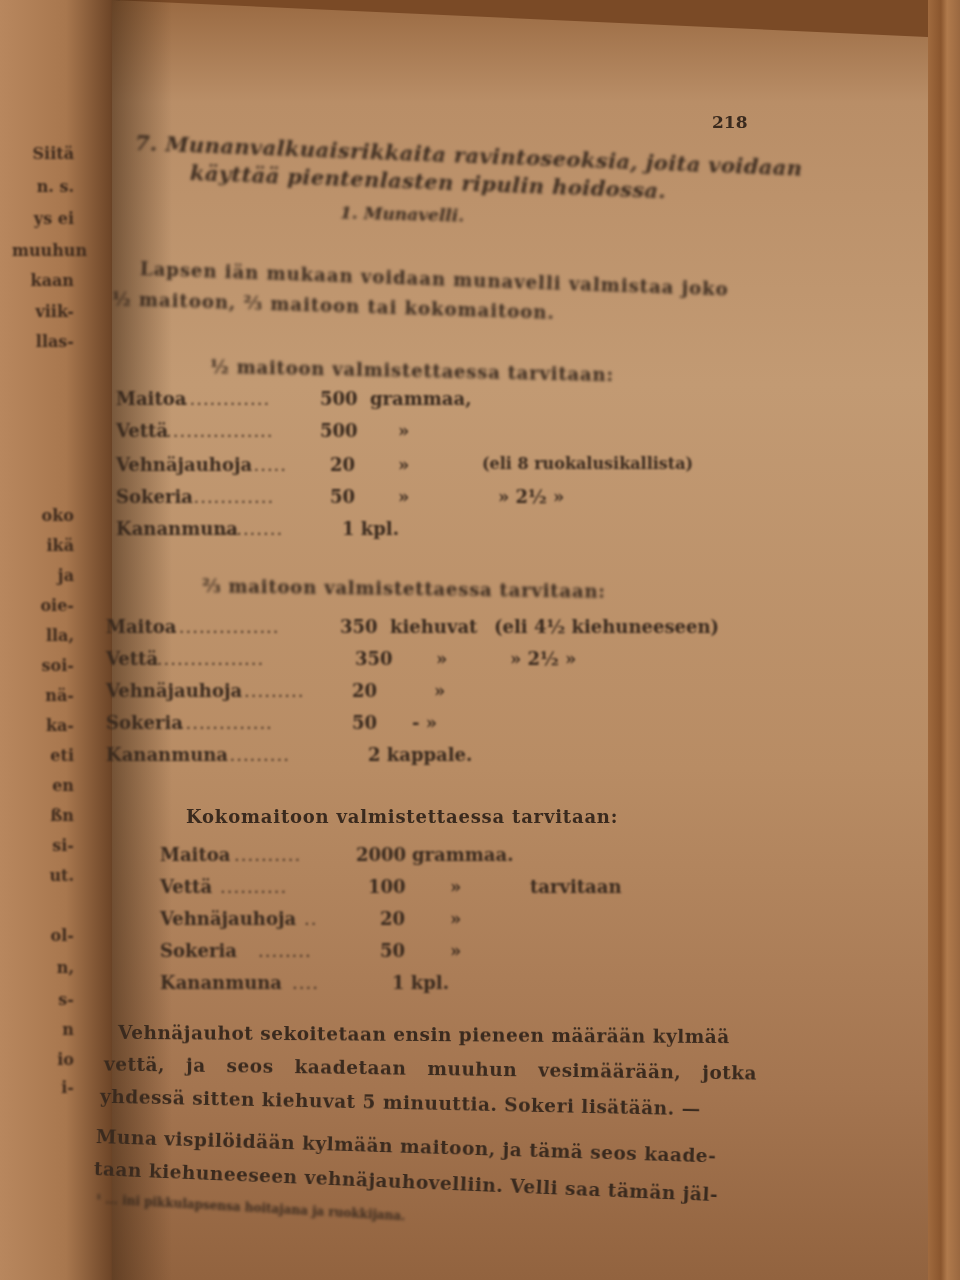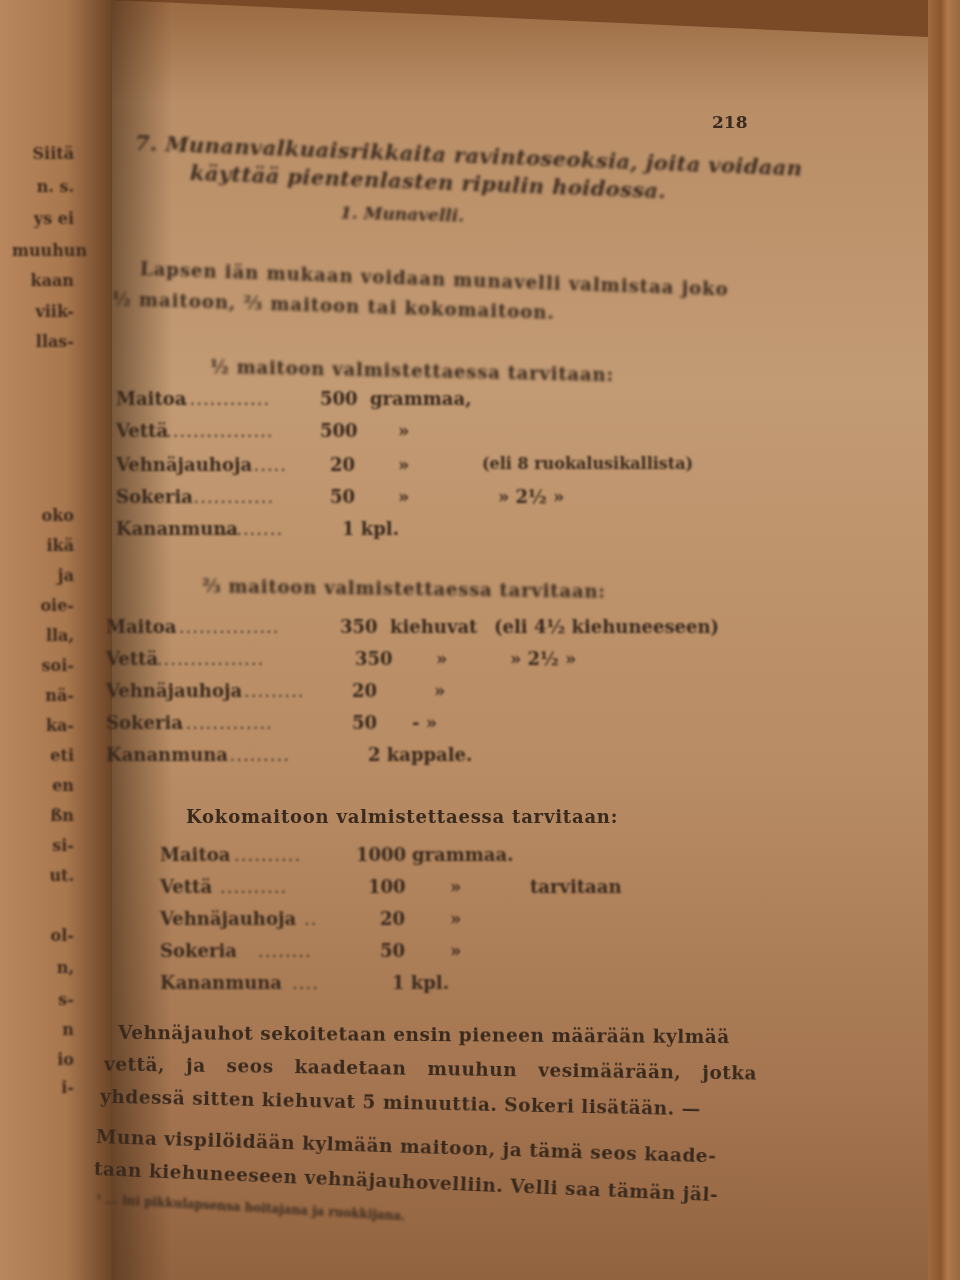--- a/index.html
+++ b/index.html
@@ -157,21 +157,21 @@
 <div class="row blurry" style="left:106px; top:744px; width:650px;">
   <span style="left:0">Kananmuna</span>
   <span class="dots" style="left:110px">...........</span>
   <span style="left:262px">2 kappale.</span>
 </div>
 
 <div class="text sec-head" style="left:186px; top:806px;">Kokomaitoon valmistettaessa tarvitaan:</div>
 <div class="row" style="left:160px; top:844px; width:600px;">
   <span style="left:0">Maitoa</span>
   <span class="dots" style="left:74px">..........</span>
-  <span style="left:196px">1000</span>
+  <span style="left:196px">2000</span>
   <span style="left:252px">grammaa.</span>
 </div>
 <div class="row" style="left:160px; top:876px; width:600px;">
   <span style="left:0">Vettä</span>
   <span class="dots" style="left:60px">..........</span>
   <span style="left:208px">100</span>
   <span style="left:290px">»</span>
   <span style="left:370px">tarvitaan</span>
 </div>
 <div class="row" style="left:160px; top:908px; width:600px;">

